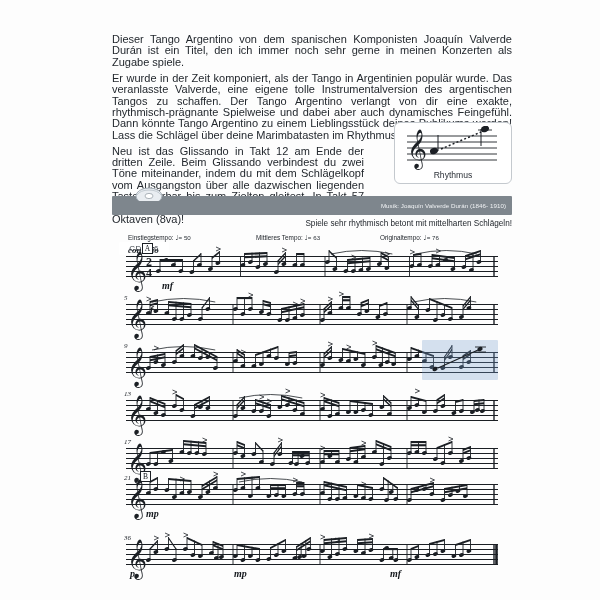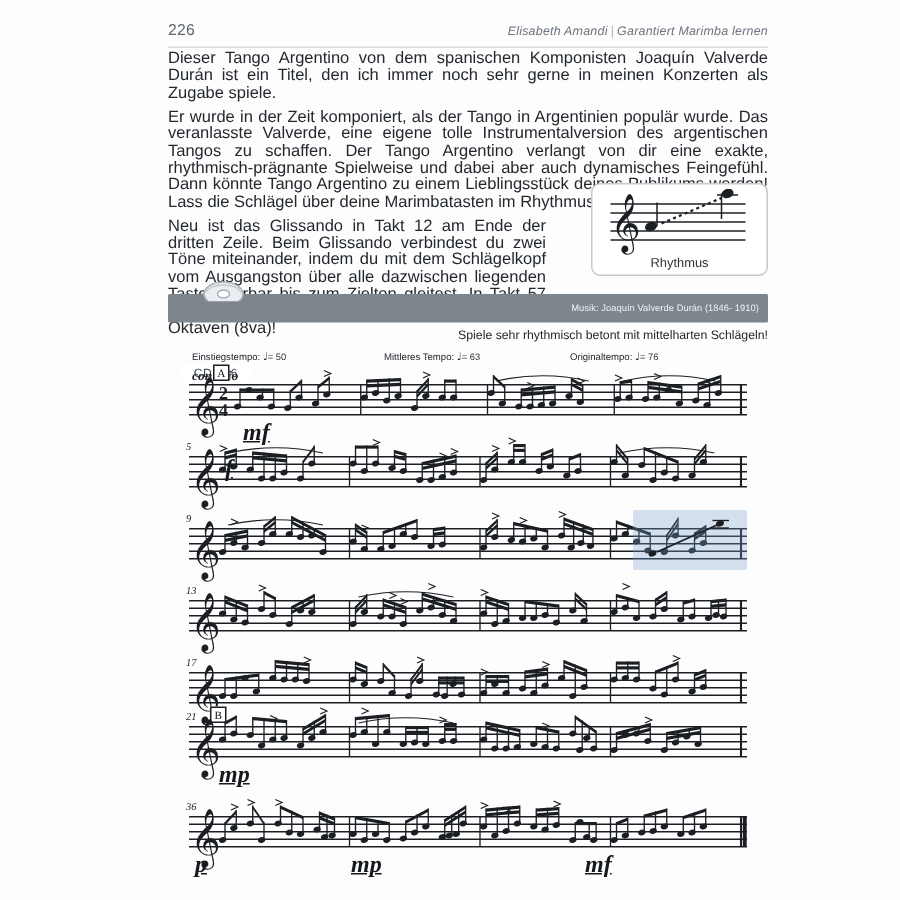--- a/index.html
+++ b/index.html
@@ -137,42 +137,35 @@
   .rehearsal {
     position: absolute; top: -13px;
     width: 11px; height: 11px;
     border: 1px solid #1b1f24; background: #fff;
     font-size: 7.5px; line-height: 10px; text-align: center;
     font-family: "Liberation Serif", serif; color: #11151a;
   }
   .dyn {
     position: absolute;
     font-family: "Liberation Serif", serif; font-style: italic;
-    font-weight: 700; font-size: 16px; color: #15191e; text-decoration: underline;
+    font-weight: 700; font-size: 10px; color: #15191e;
   }
   .gliss-hilite {
     position: absolute;
     background: rgba(120,160,205,.30);
     border-radius: 1px;
   }
   .svgmusic { position: absolute; left: 0; top: 0; overflow: visible; }
 </style>
 </head>
 <body>
 
 <div id="page">
   <div class="page-inner">
 
-    <div class="runhead">
-      <span class="folio">226</span>
-      <span class="credit">
-        <i>Elisabeth Amandi</i><span class="sep">|</span><i>Garantiert Marimba lernen</i>
-      </span>
-      <div class="rule"></div>
-    </div>
 
     <div class="prose">
       <p>Dieser Tango Argentino von dem spanischen Komponisten Joaquín Valverde Durán ist ein Titel, den ich immer noch sehr gerne in meinen Konzerten als Zugabe spiele.</p>
       <p>Er wurde in der Zeit komponiert, als der Tango in Argentinien populär wurde. Das veranlasste Valverde, eine eigene tolle Instrumentalversion des argentischen Tangos zu schaffen. Der Tango Argentino verlangt von dir eine exakte, rhythmisch-prägnante Spielweise und dabei aber auch dynamisches Feingefühl. Dann könnte Tango Argentino zu einem Lieblingsstück deines Publikums werden! Lass die Schlägel über deine Marimbatasten im Rhythmus des Tangos tanzen!</p>
       <p class="narrow">Neu ist das Glissando in Takt 12 am Ende der dritten Zeile. Beim Glissando verbindest du zwei Töne miteinander, indem du mit dem Schlägelkopf vom Ausgangston über alle dazwischen liegenden Tasten hörbar bis zum Zielton gleitest. In Takt 57 und beim Schluss-Glissando gleitest du über zwei Oktaven (8va)!</p>
     </div>
 
     <div class="gliss-box">
       <svg width="106" height="48" viewBox="0 0 106 48">
         <g stroke="#1b1f24" stroke-width="0.9">

